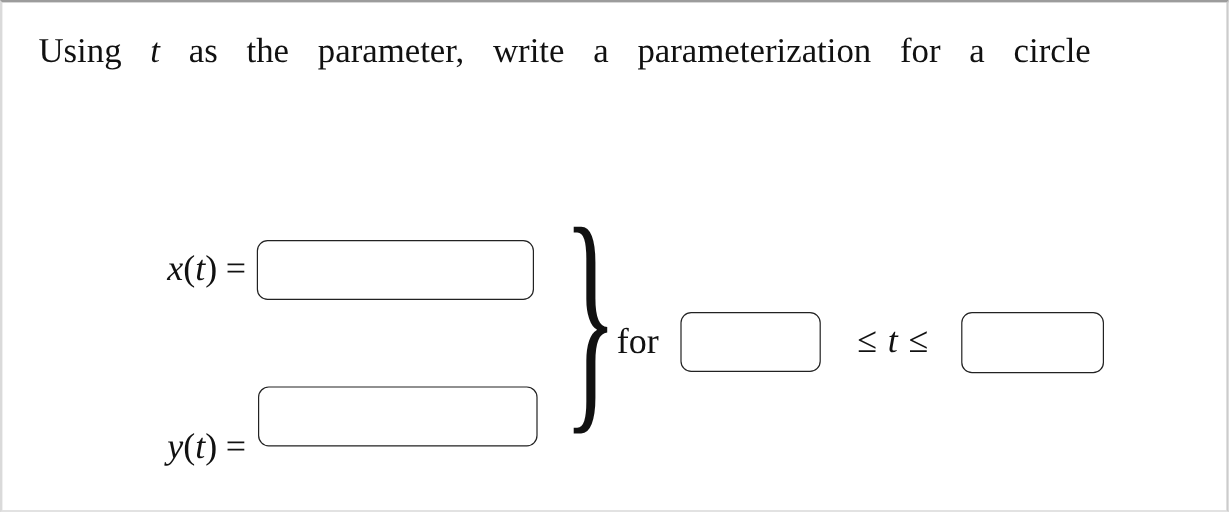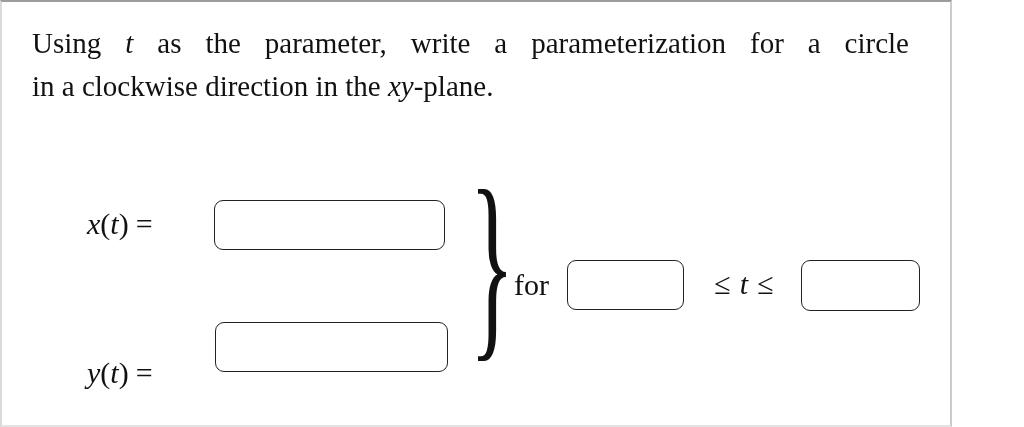--- a/index.html
+++ b/index.html
@@ -1,18 +1,18 @@
 <!DOCTYPE html>
 <html><head>
 <meta charset="utf-8">
 <style>
   html, body { margin: 0; padding: 0; background: #ffffff; }
   .panel {
     position: relative;
-    width: 952px;
+    width: 1024px;
     height: 427px;
     box-sizing: border-box;
     background: #ffffff;
     border-top: 2px solid #9c9c9c;
     border-left: 2px solid #dadada;
     border-right: 2px solid #cccccc;
     border-bottom: 2px solid #e2e2e2;
     font-family: "Liberation Serif", serif;
     color: #111111;
     overflow: hidden;
@@ -28,21 +28,21 @@
   }
   .qline { text-align: justify; }
   .qline.force-justify { text-align-last: justify; }
   .mvar { font-style: italic; }
   
   .eq-label {
     position: absolute;
     width: 118px;
     font-size: 30px;
     line-height: 36px;
-    text-align: left;
+    text-align: right;
     white-space: nowrap;
   }
   .eq-label .mvar { font-style: italic; }
   .eq-label .eq-sign { padding-left: 7px; }
   #x-label { left: 85px; top: 204px; }
   #y-label { left: 85px; top: 327px; margin-top: 26px; }
   
   .answer {
     position: absolute;
     box-sizing: border-box;
@@ -99,21 +99,20 @@
   }
   .inequality .mvar { font-style: italic; padding: 0 9px; }
 </style>
 </head>
 <body>
 
 <div class="panel">
 
   <div class="question">
     <div class="qline force-justify"><span>Using </span><span class="mvar">t</span><span> as the parameter, write a parameterization for a circle</span></div>
-    <div class="qline"><span>in a clockwise direction in the </span><span class="mvar">xy</span><span>-plane.</span></div>
   </div>
 
   <div class="eq-label" id="x-label"><span class="mvar">x</span><span>(</span><span class="mvar">t</span><span>)</span><span class="eq-sign">=</span></div>
   <input type="text" class="answer" id="x-input" value="" style="">
 
   <div class="eq-label" id="y-label"><span class="mvar">y</span><span>(</span><span class="mvar">t</span><span>)</span><span class="eq-sign">=</span></div>
   <input type="text" class="answer" id="y-input" value="" style="">
 
   <div class="brace-wrap">
       <span>}</span>

